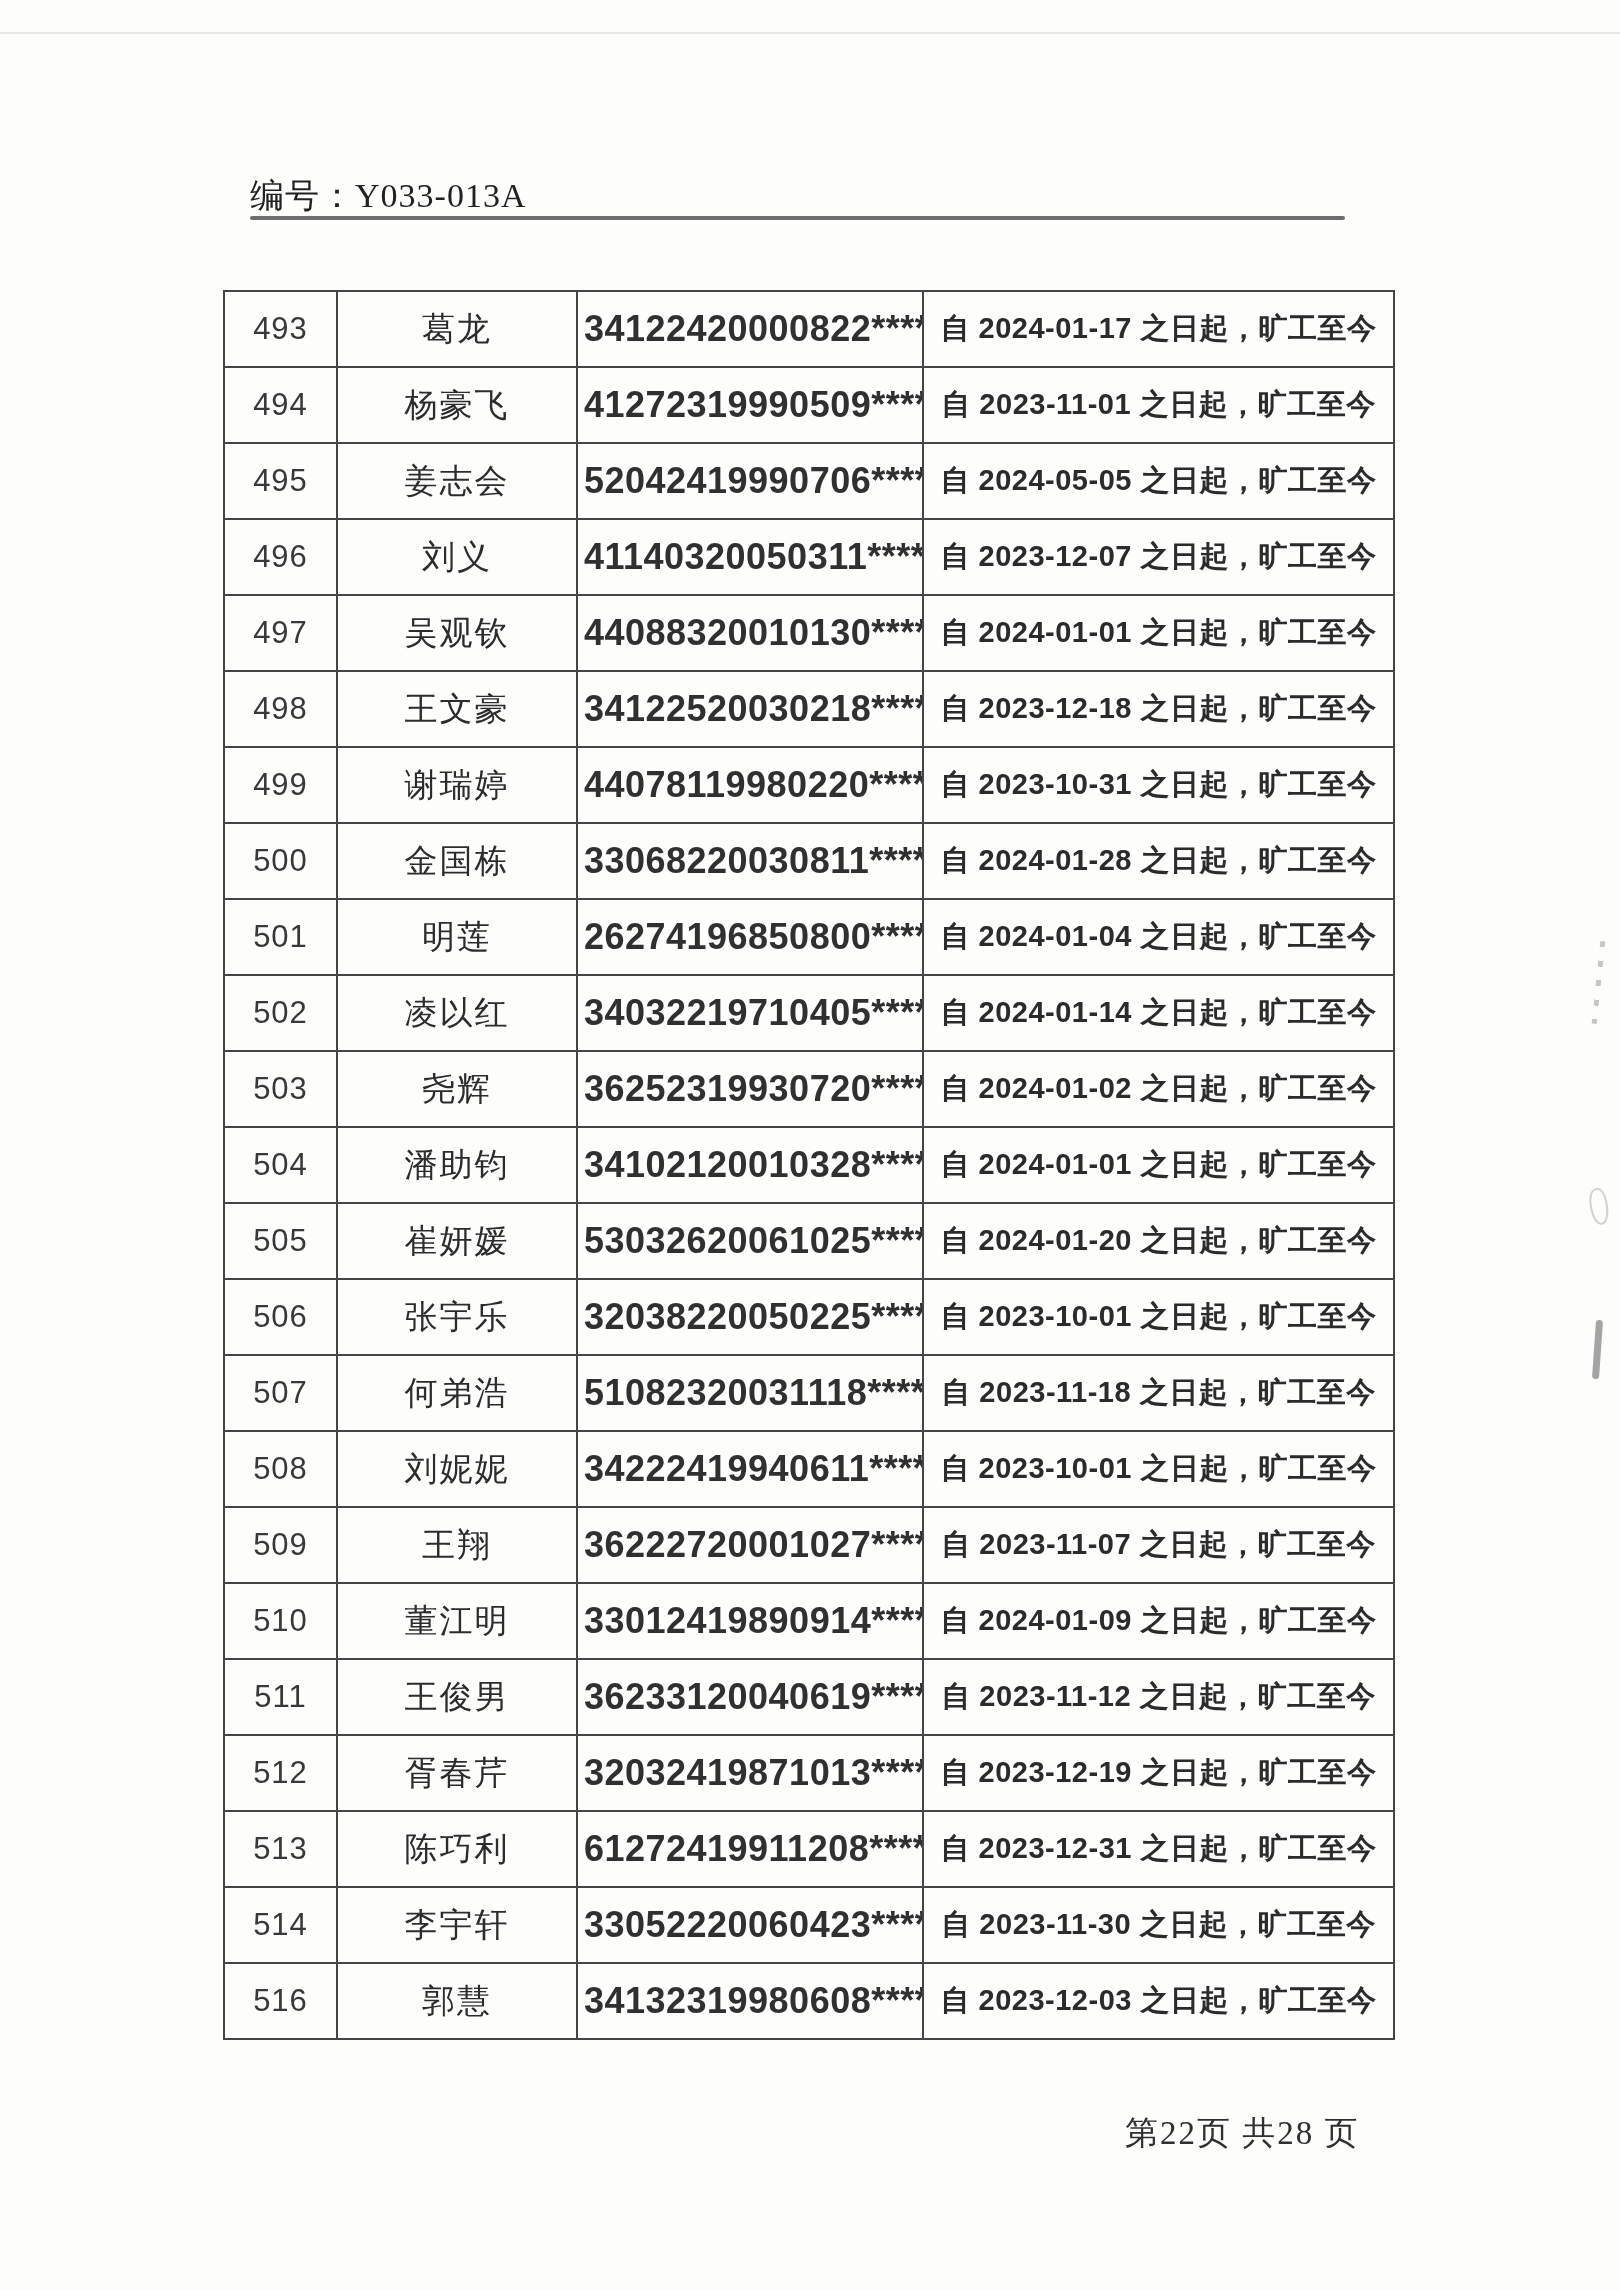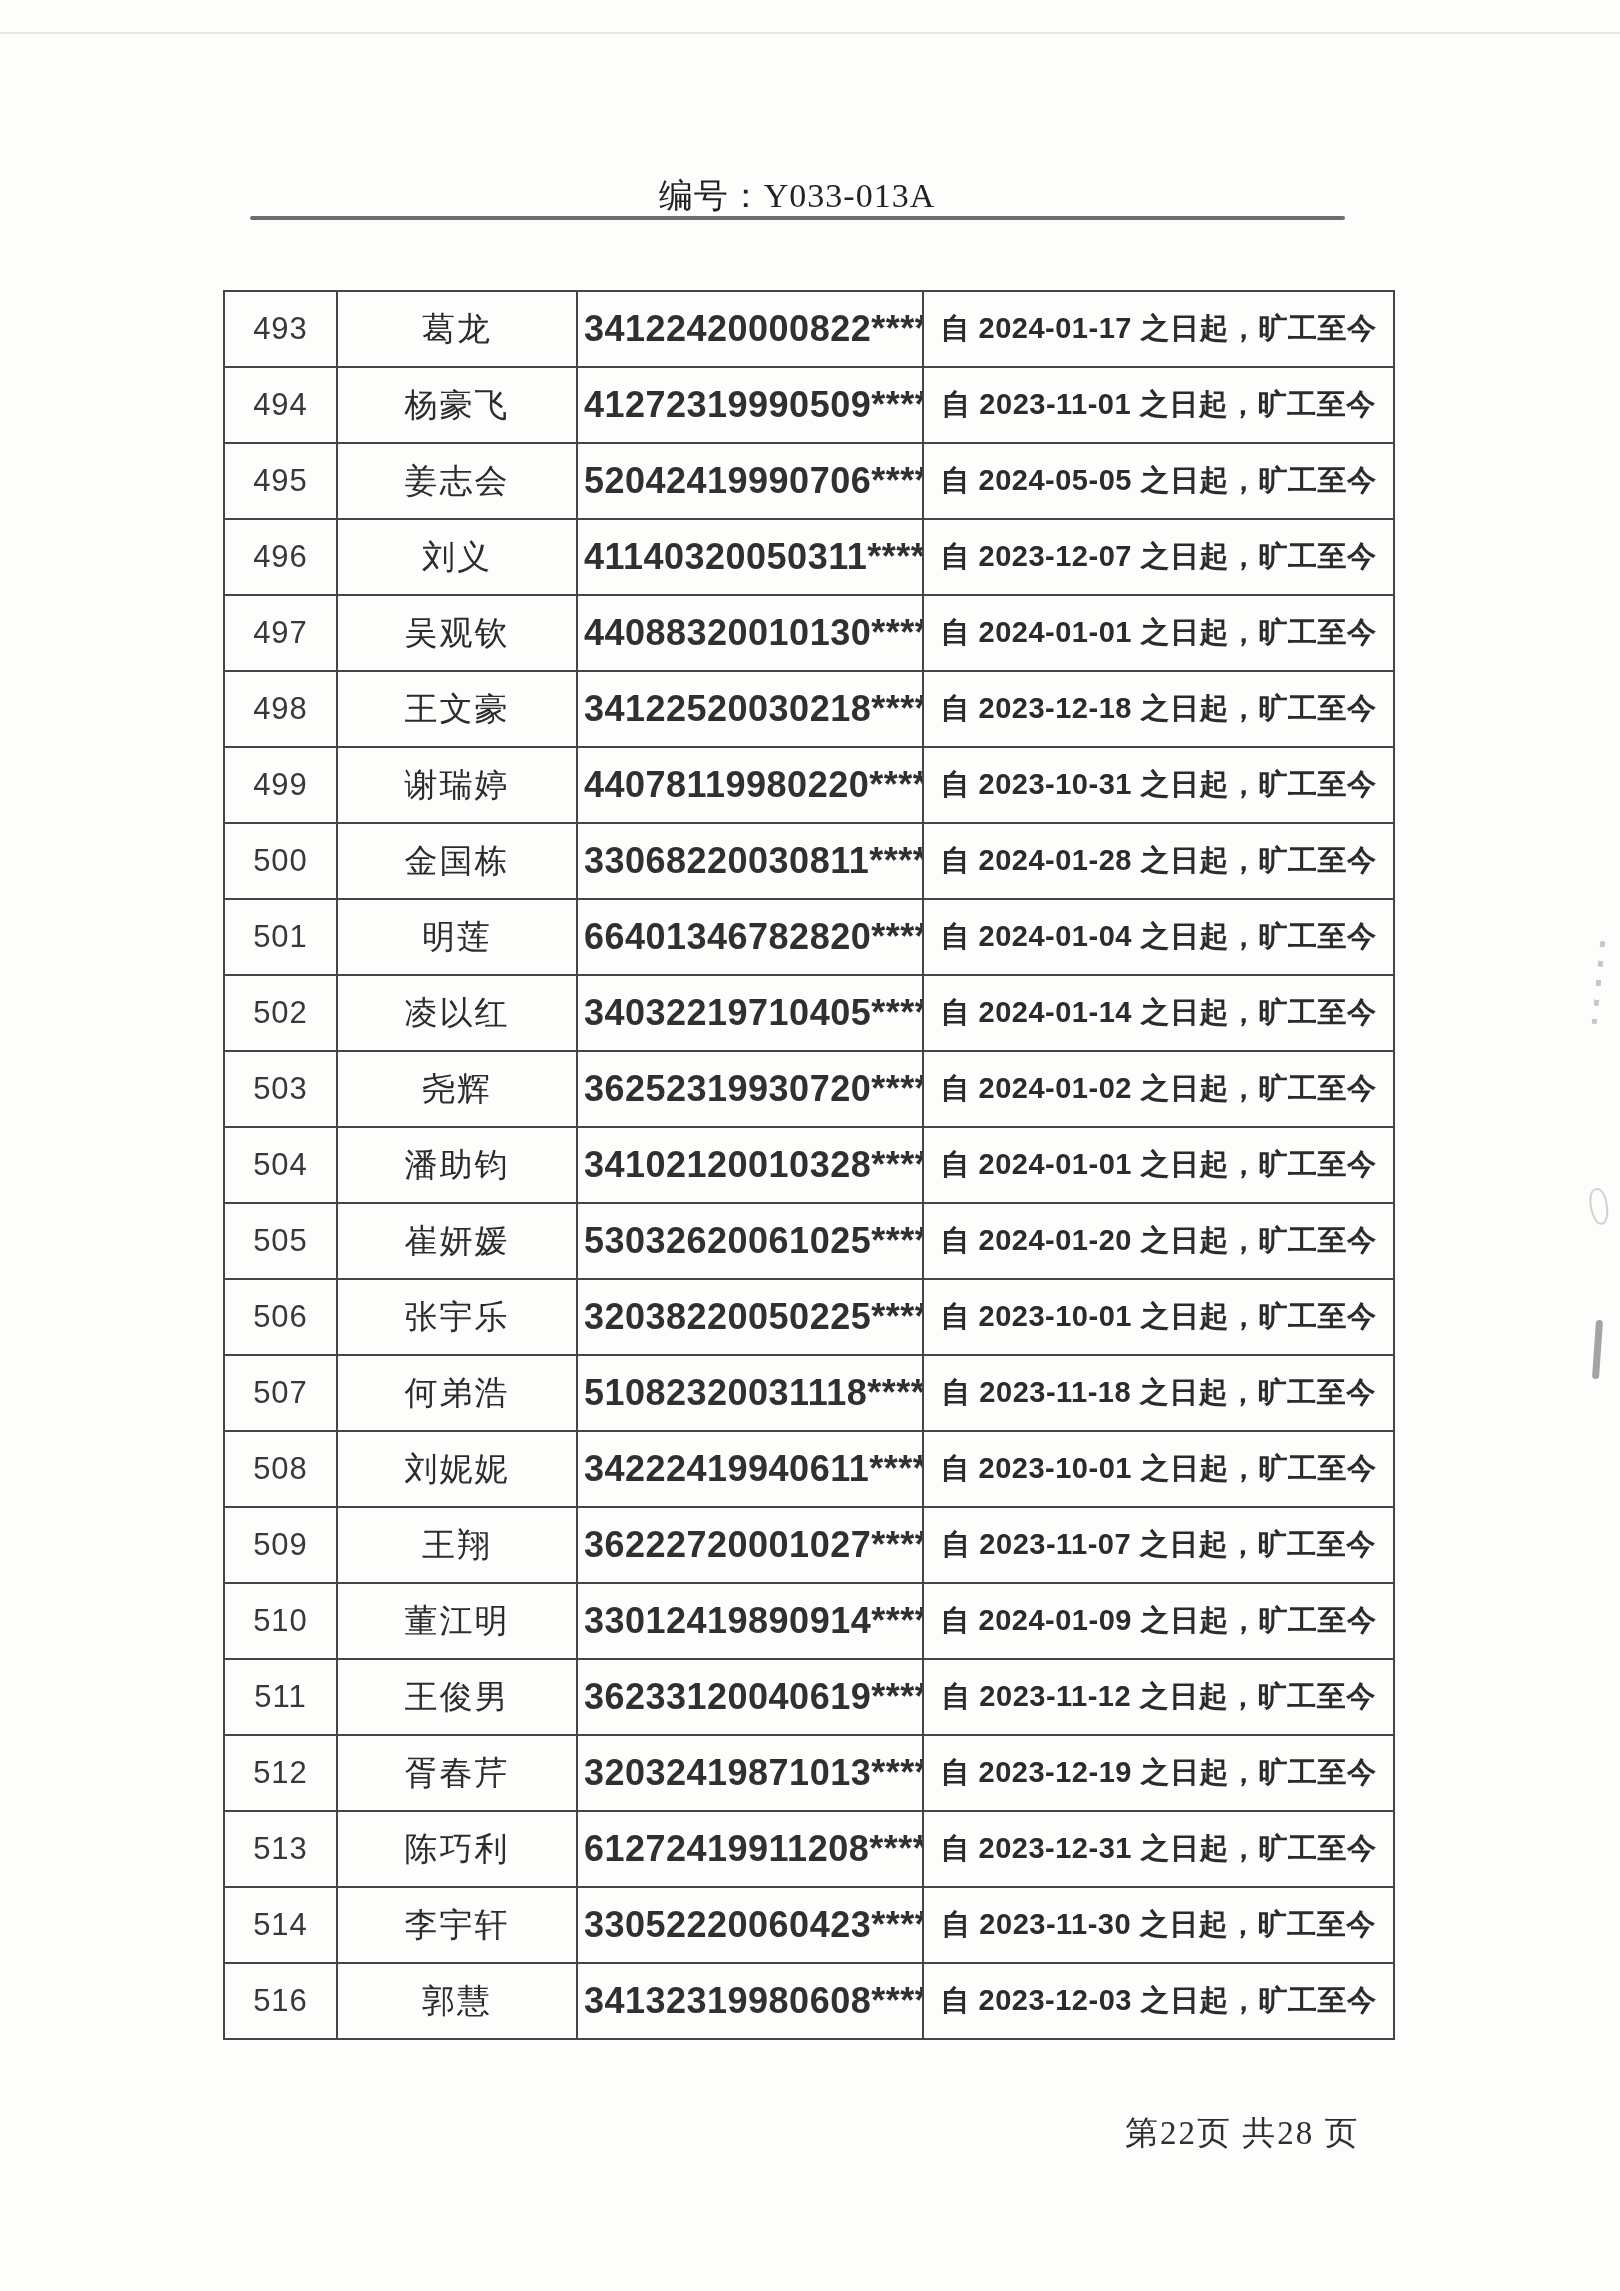--- a/index.html
+++ b/index.html
@@ -27,21 +27,21 @@
     width: 1620px;
     height: 2px;
     background: #e7e7e4;
   }
   
   .doc-header {
     position: absolute;
     top: 173px;
     left: 250px;
     width: 1094px;
-    text-align: center;
+    text-align: left;
     font-size: 34px;
     letter-spacing: 1px;
     color: #222;
     white-space: nowrap;
   }
   .header-rule {
     position: absolute;
     top: 216px;
     left: 250px;
     width: 1095px;
@@ -214,21 +214,21 @@
   <tr>
     <td class="c-no">500</td>
     <td class="c-name">金国栋</td>
     <td class="c-id">33068220030811****</td>
     <td class="c-status">自 2024-01-28 之日起，旷工至今</td>
   </tr>
 
   <tr>
     <td class="c-no">501</td>
     <td class="c-name">明莲</td>
-    <td class="c-id">66401346782820****</td>
+    <td class="c-id">26274196850800****</td>
     <td class="c-status">自 2024-01-04 之日起，旷工至今</td>
   </tr>
 
   <tr>
     <td class="c-no">502</td>
     <td class="c-name">凌以红</td>
     <td class="c-id">34032219710405****</td>
     <td class="c-status">自 2024-01-14 之日起，旷工至今</td>
   </tr>
 

